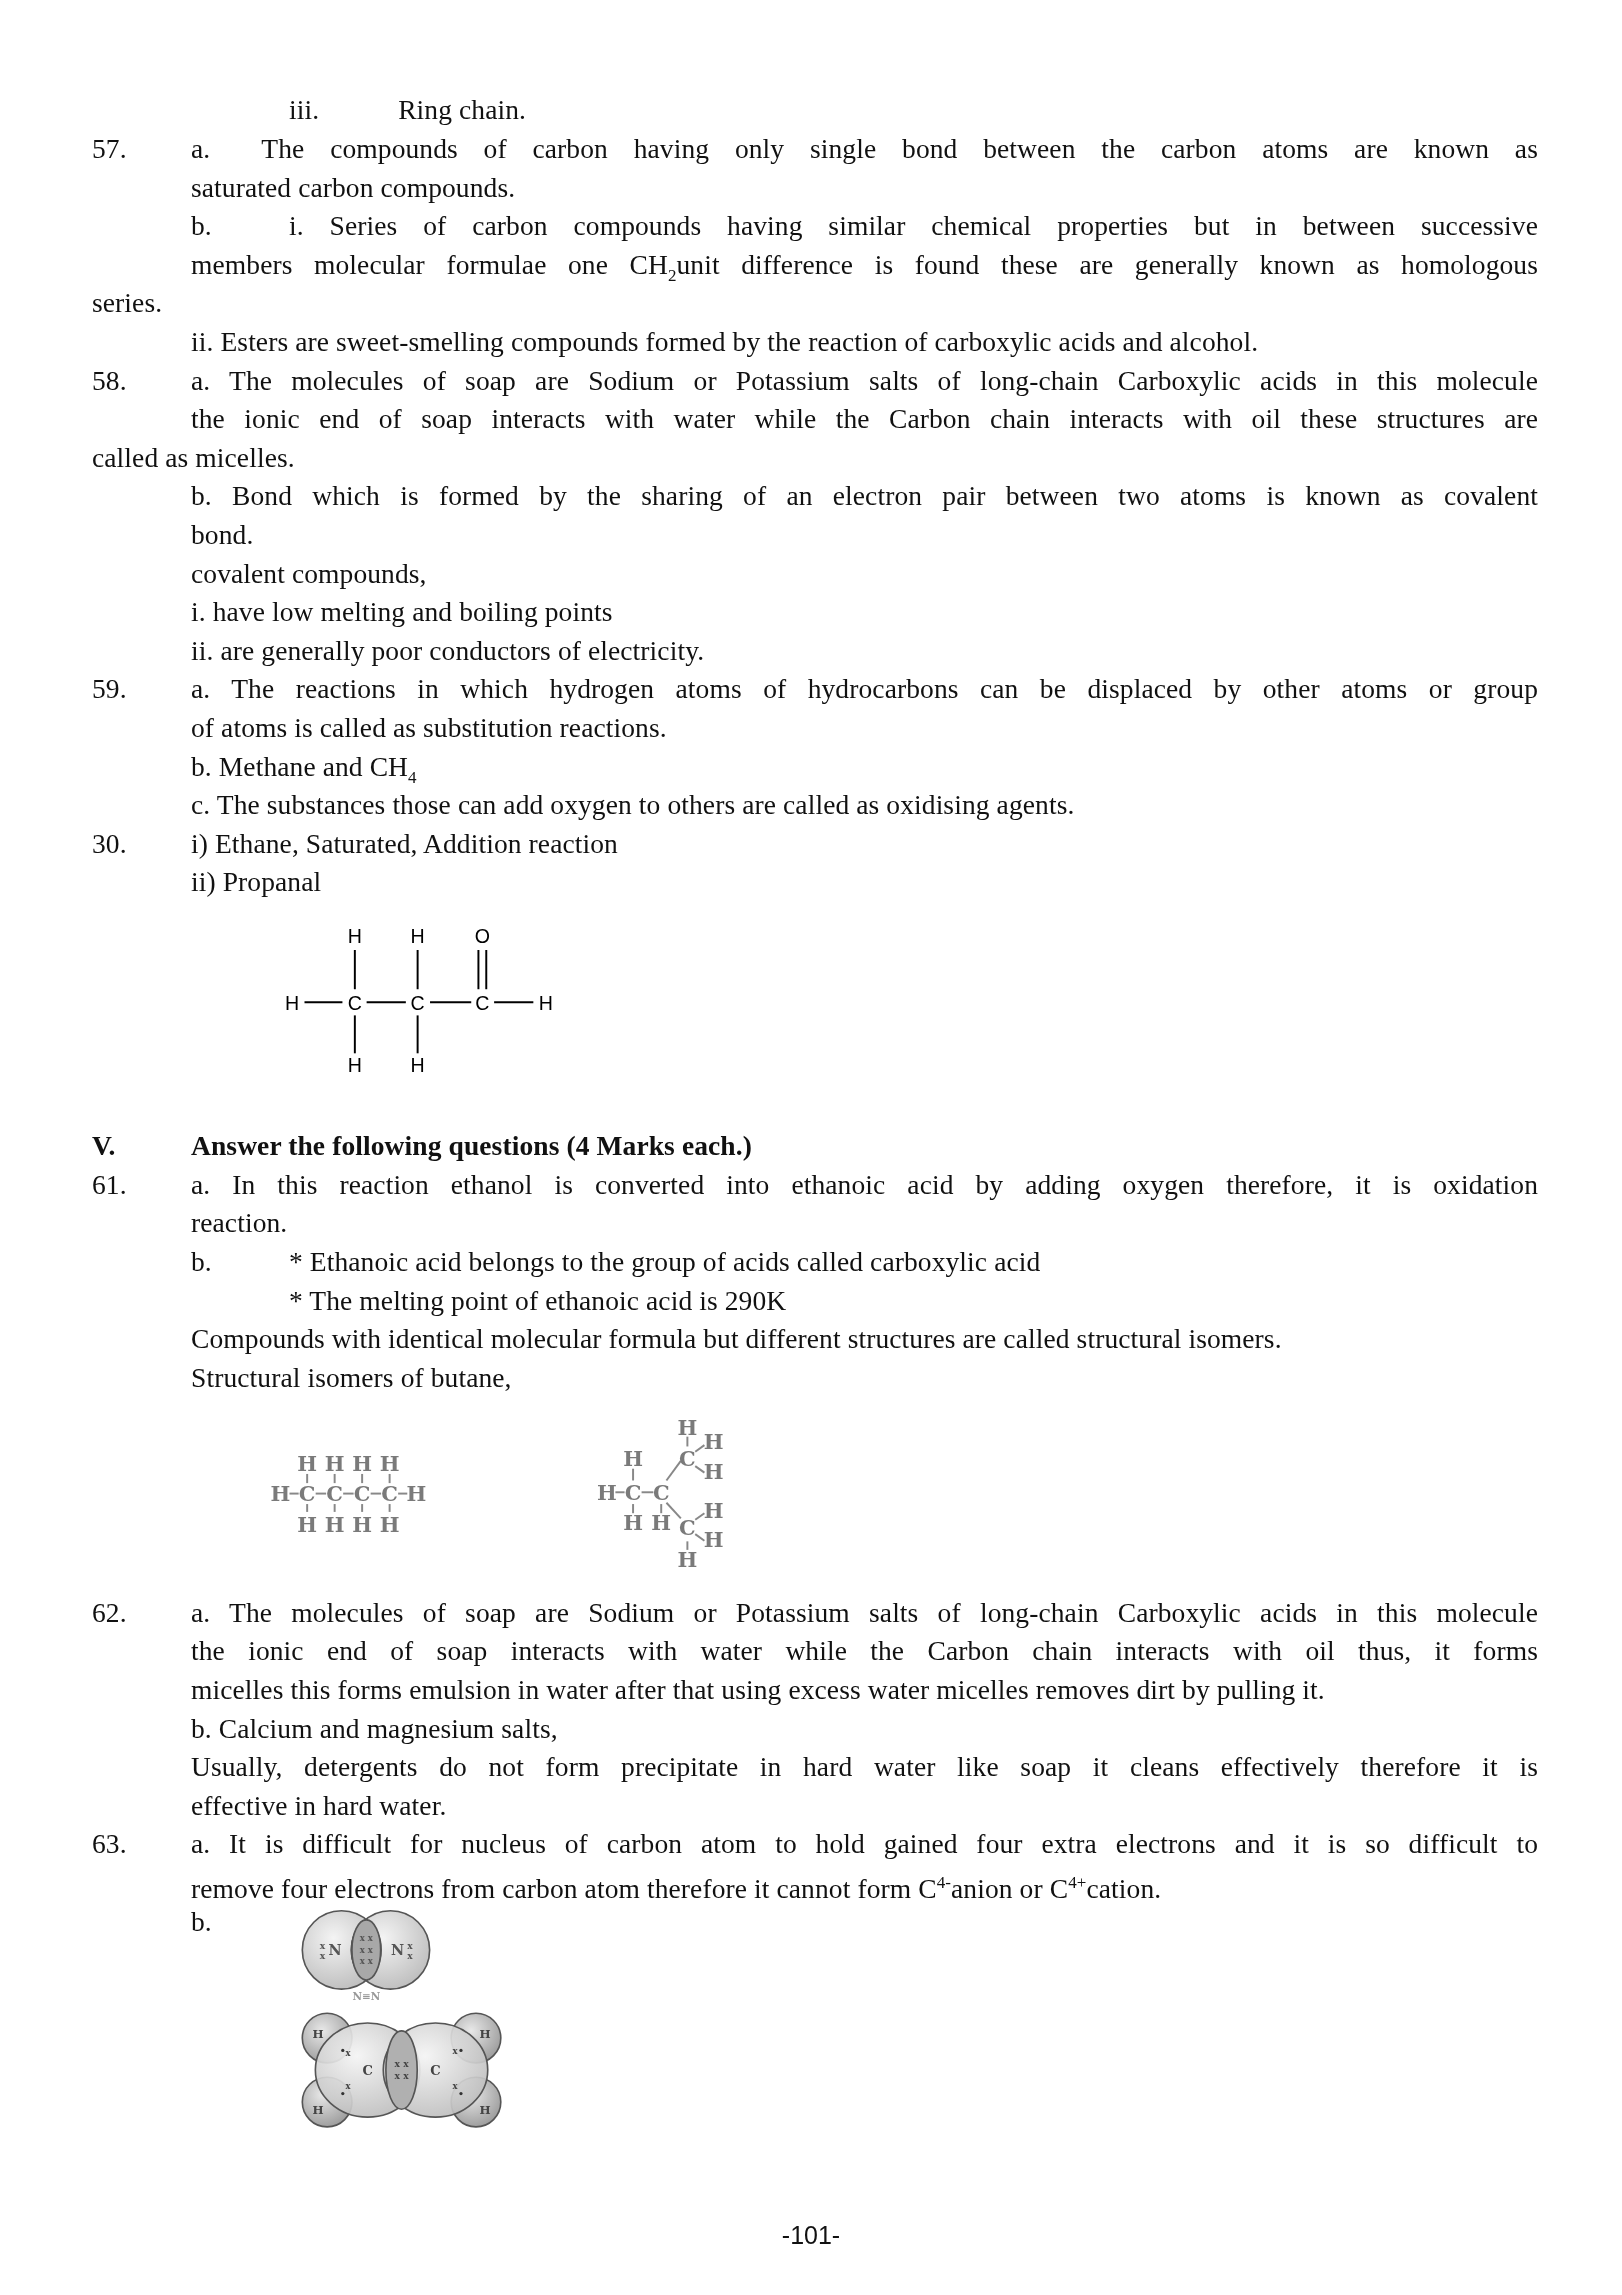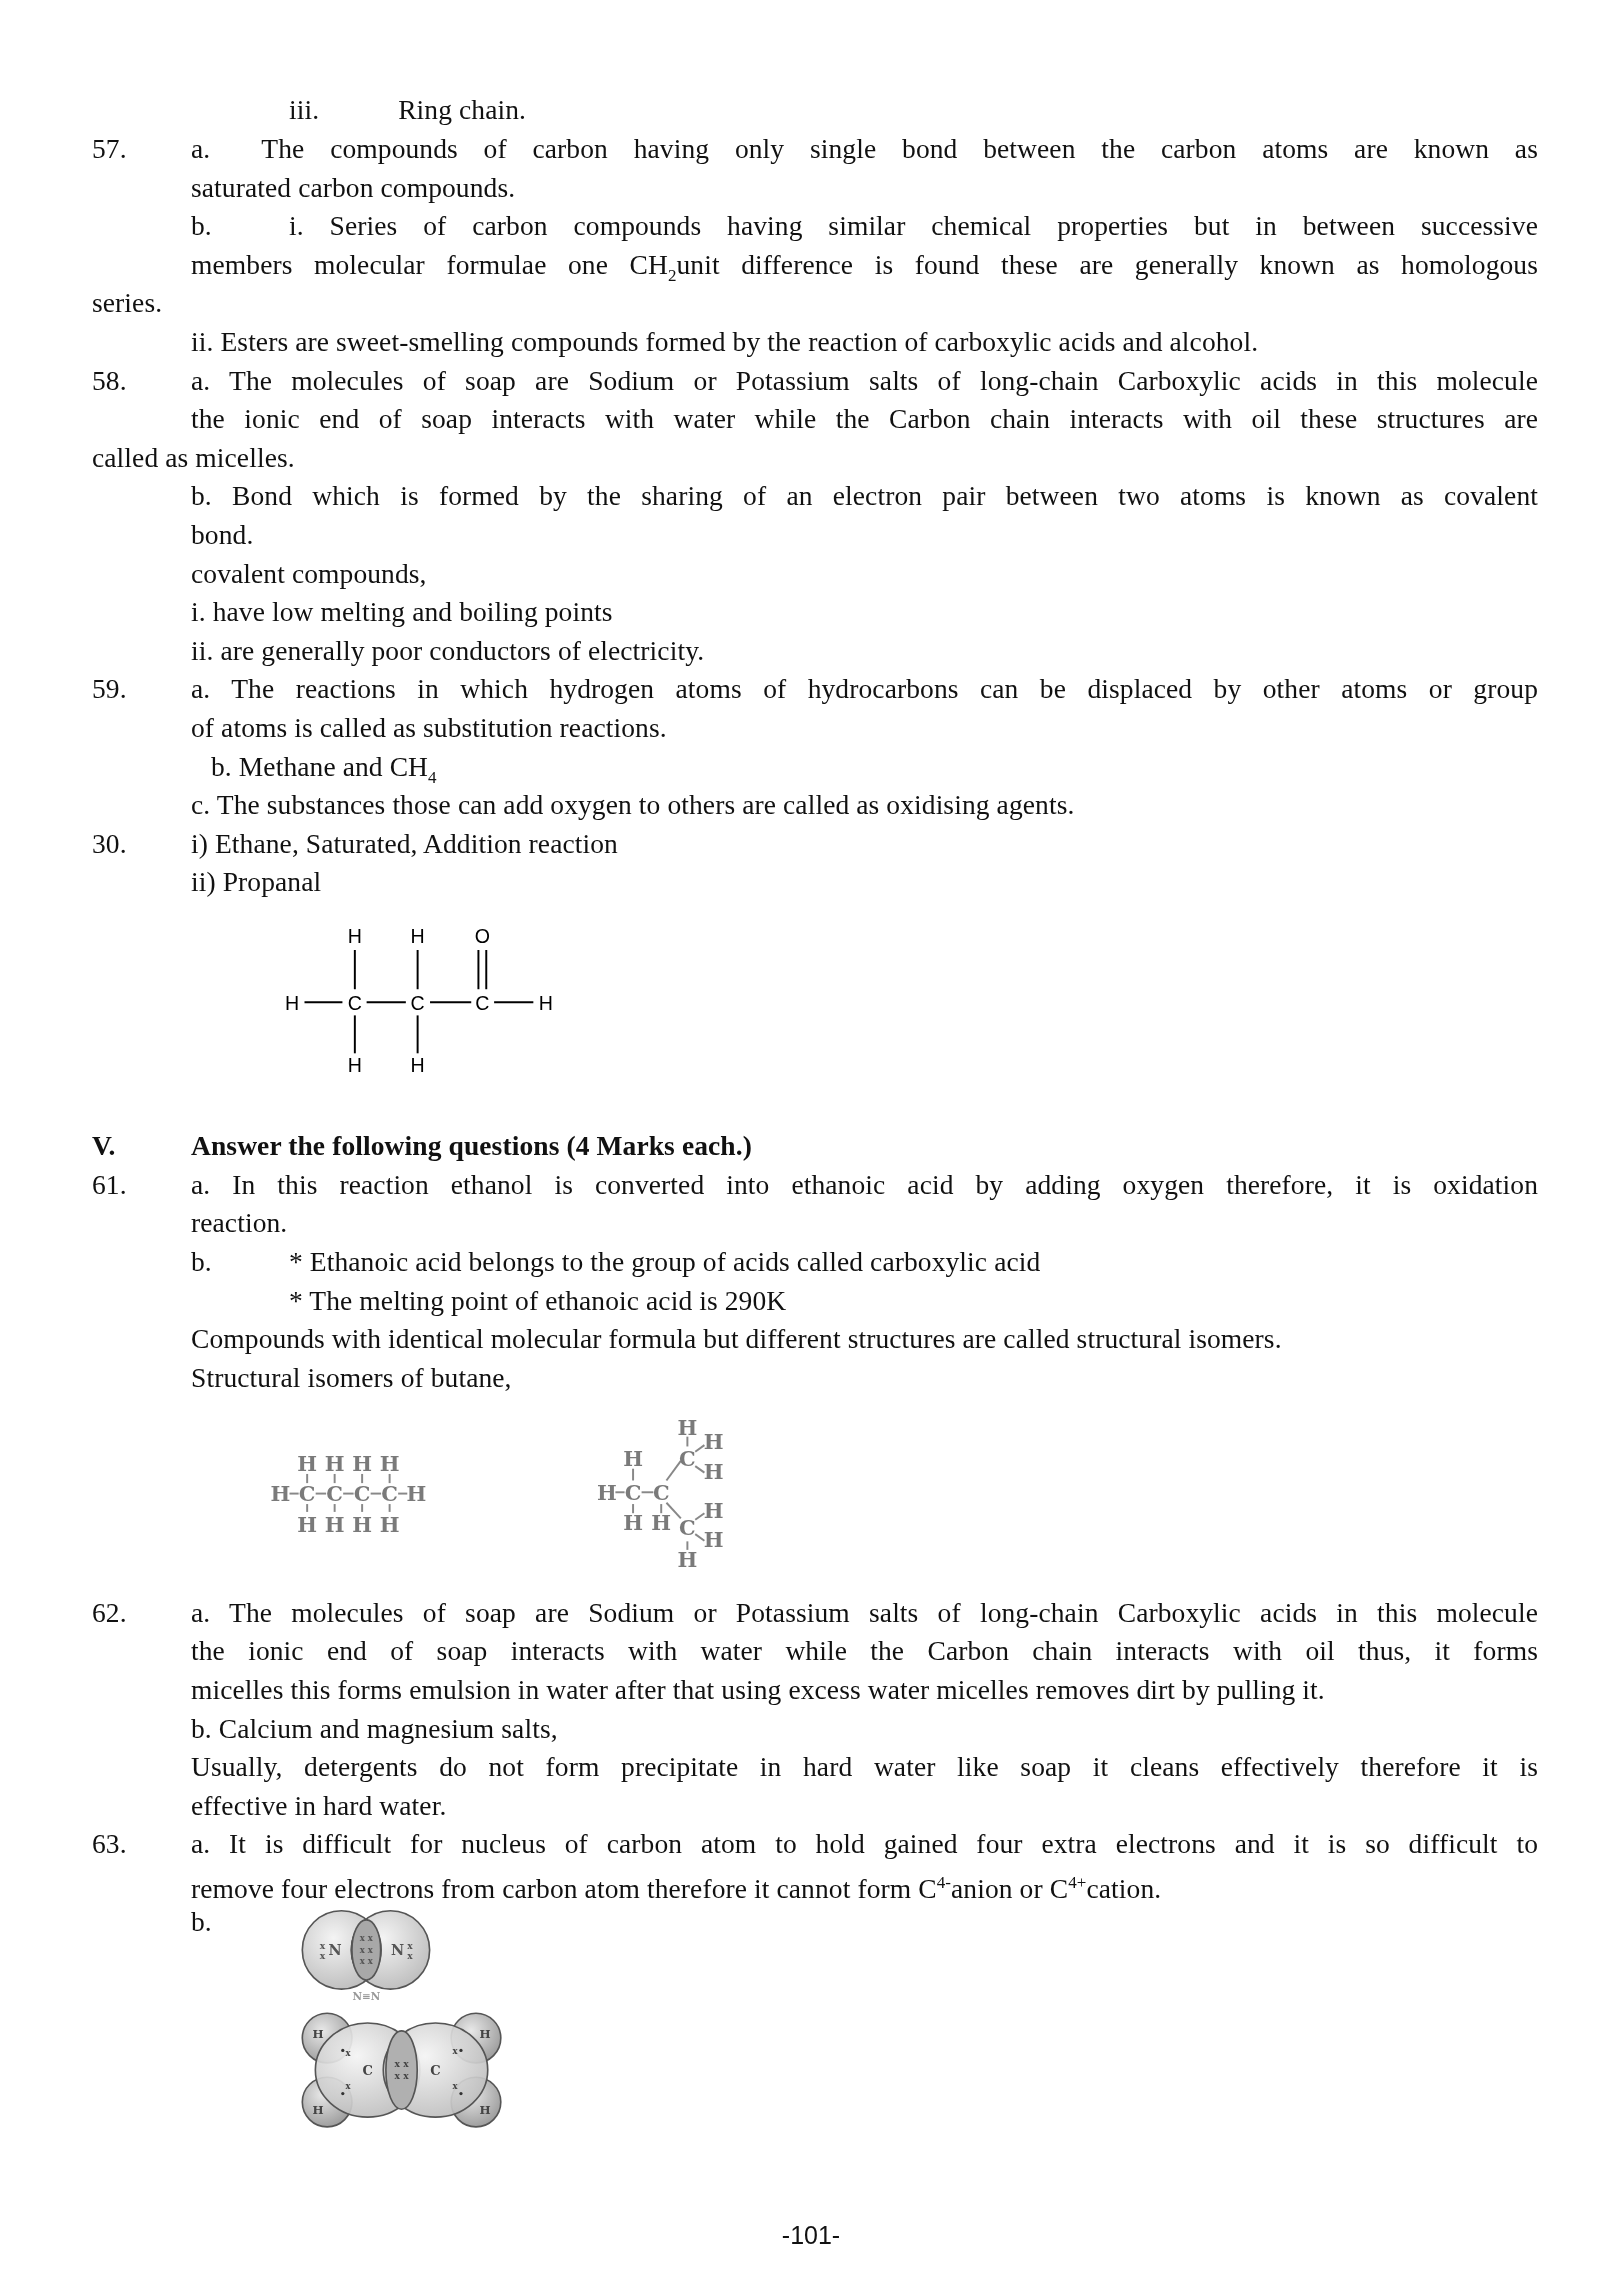--- a/index.html
+++ b/index.html
@@ -50,21 +50,21 @@
   <div class="ln flush" style="top:438px;">called as micelles.</div>
   <div class="ln body just" style="top:476px;">b. Bond which is formed by the sharing of an electron pair between two atoms is known as covalent</div>
   <div class="ln body" style="top:515px;">bond.</div>
   <div class="ln body" style="top:554px;">covalent compounds,</div>
   <div class="ln body" style="top:592px;">i. have low melting and boiling points</div>
   <div class="ln body" style="top:631px;">ii. are generally poor conductors of electricity.</div>
 
   <div class="ln num" style="top:669px;">59.</div>
   <div class="ln body" style="top:708px;">of atoms is called as substitution reactions.</div>
   <div class="ln body just" style="top:669px;">a. The reactions in which hydrogen atoms of hydrocarbons can be displaced by other atoms or group</div>
-  <div class="ln body" style="top:747px;margin-left:20px;">
+  <div class="ln body" style="top:747px;">
     <span>b. Methane and CH</span><sub>4</sub>
   </div>
   <div class="ln body" style="top:785px;text-align:center;">c.  The substances those can add oxygen to others are called as oxidising agents.</div>
 
   <div class="ln num" style="top:824px;">30.</div>
   <div class="ln body" style="top:824px;">i) Ethane, Saturated, Addition reaction</div>
   <div class="ln body" style="top:862px;">ii) Propanal</div>
 
   <svg style="position:absolute; left:275px; top:916px;" width="314" height="170" viewBox="0 0 480 260">
     <g stroke="#000" stroke-width="3" fill="none">

